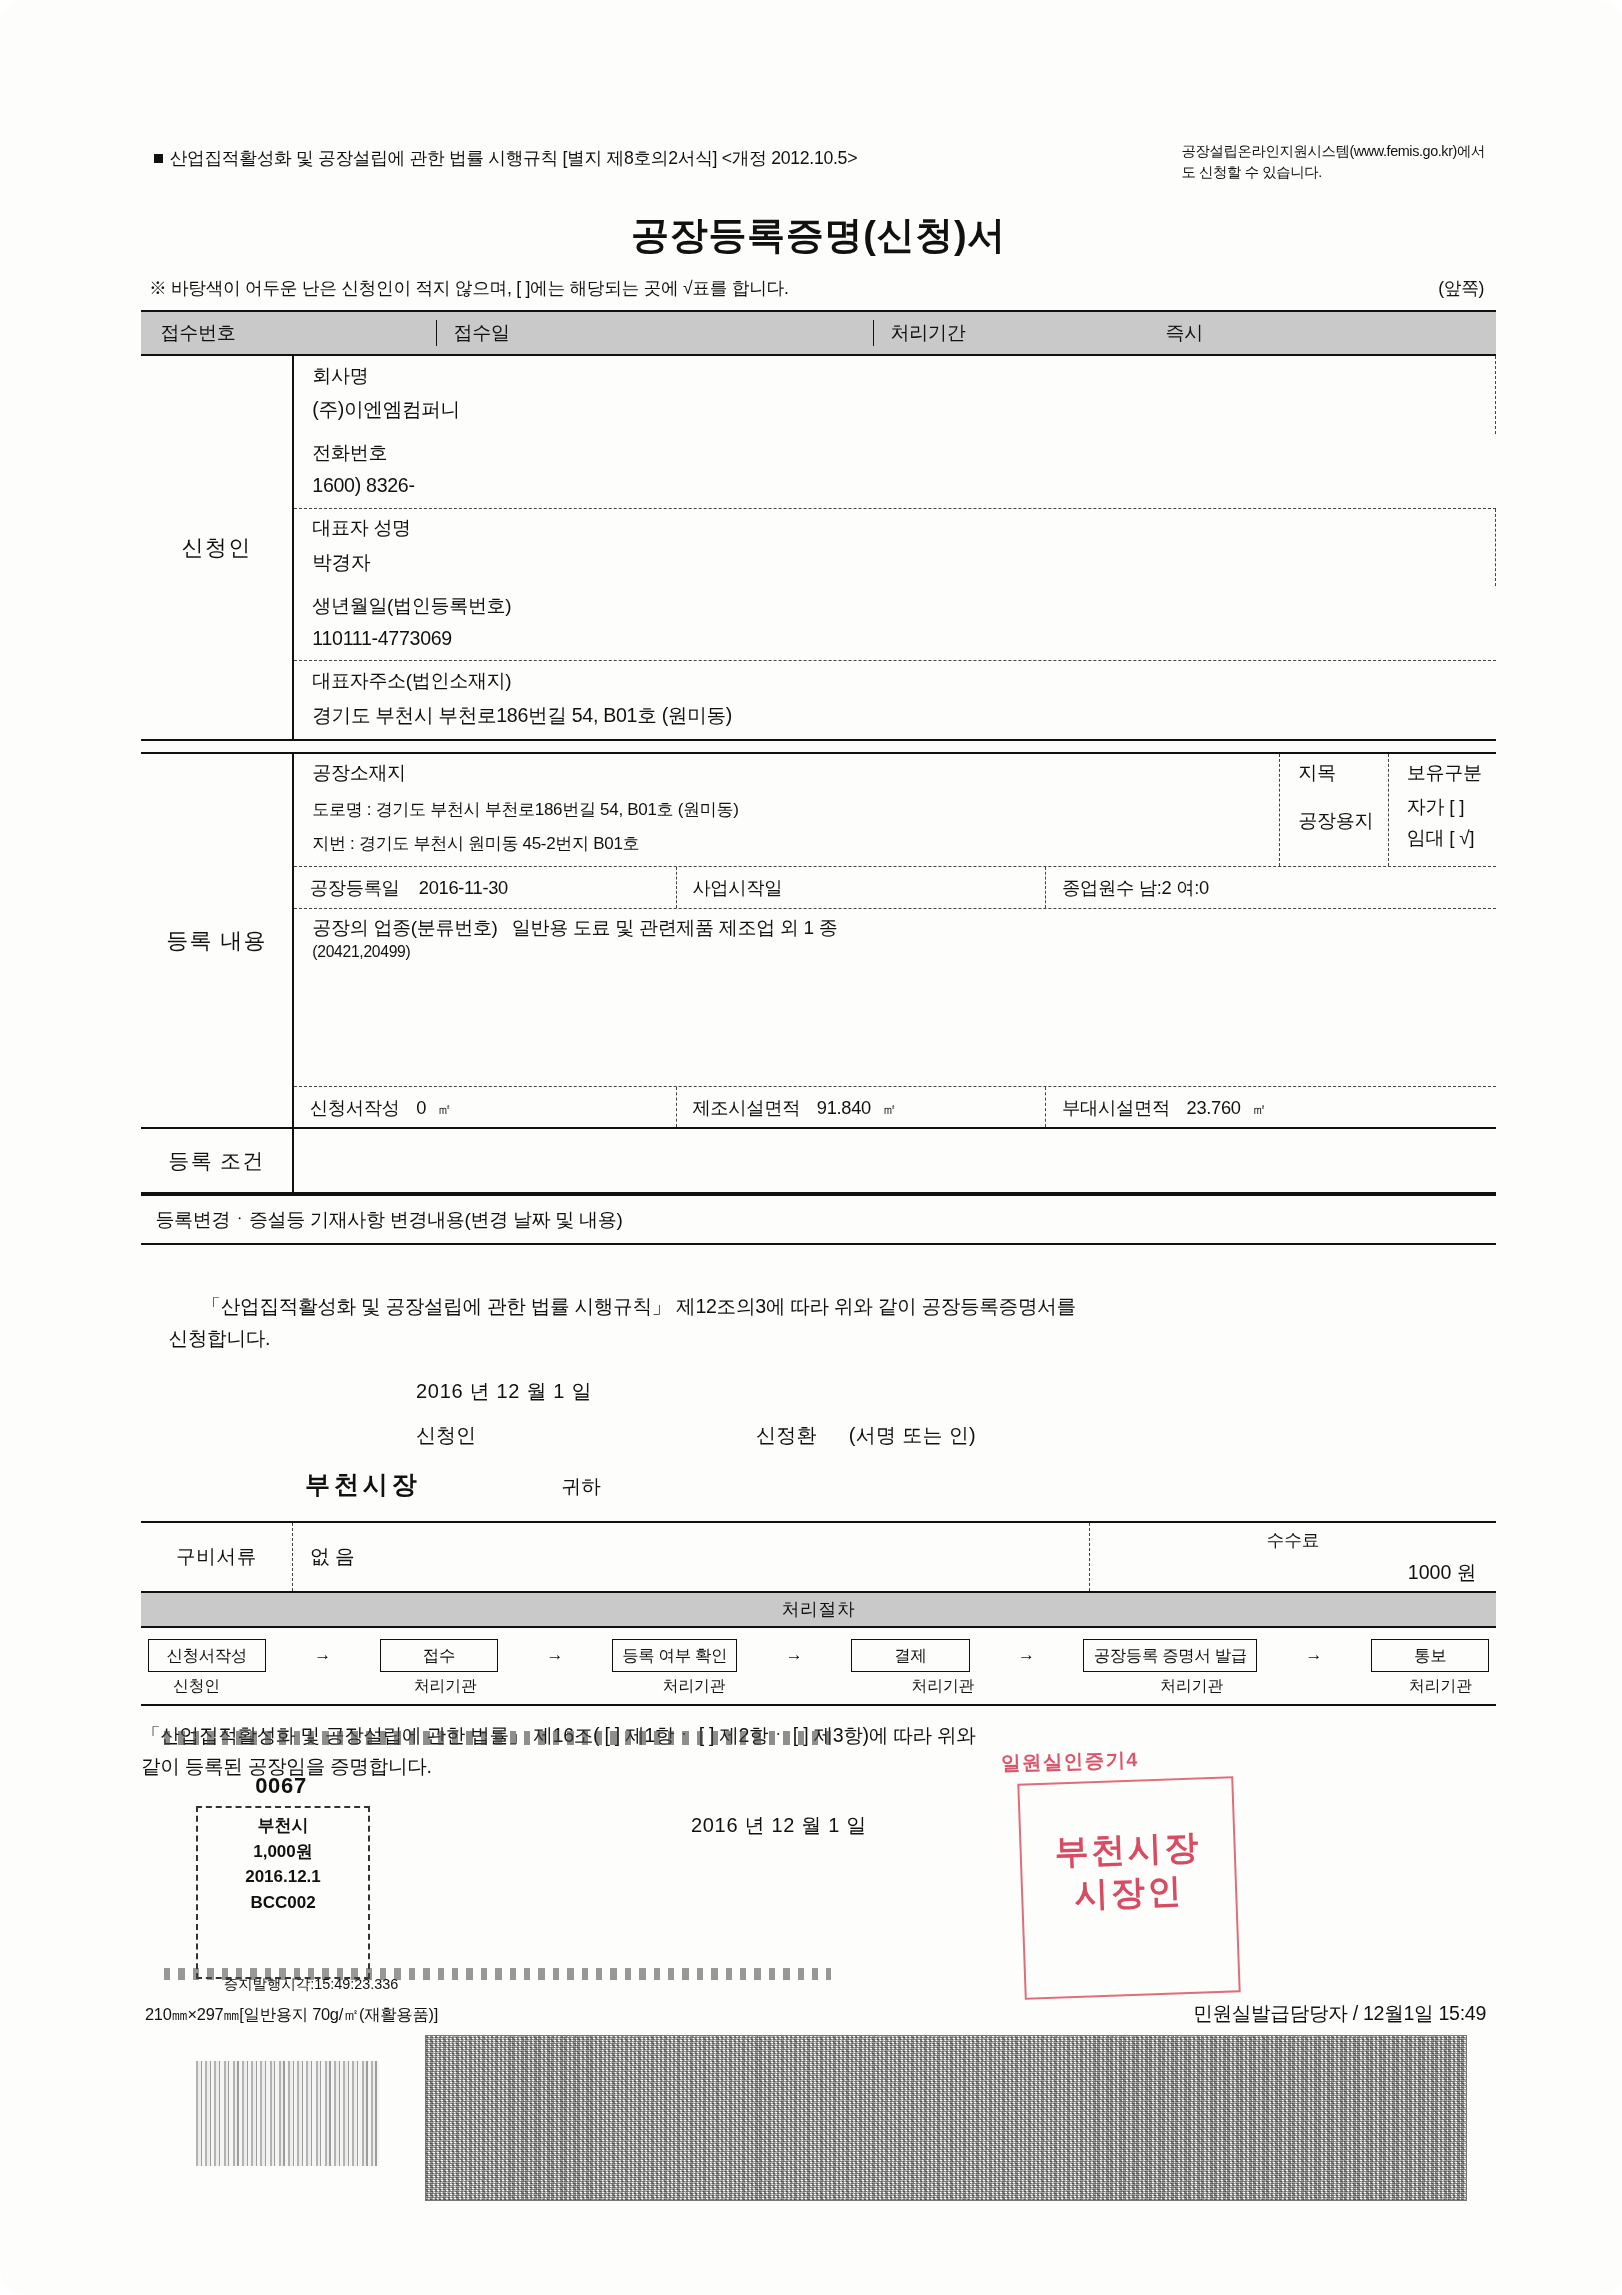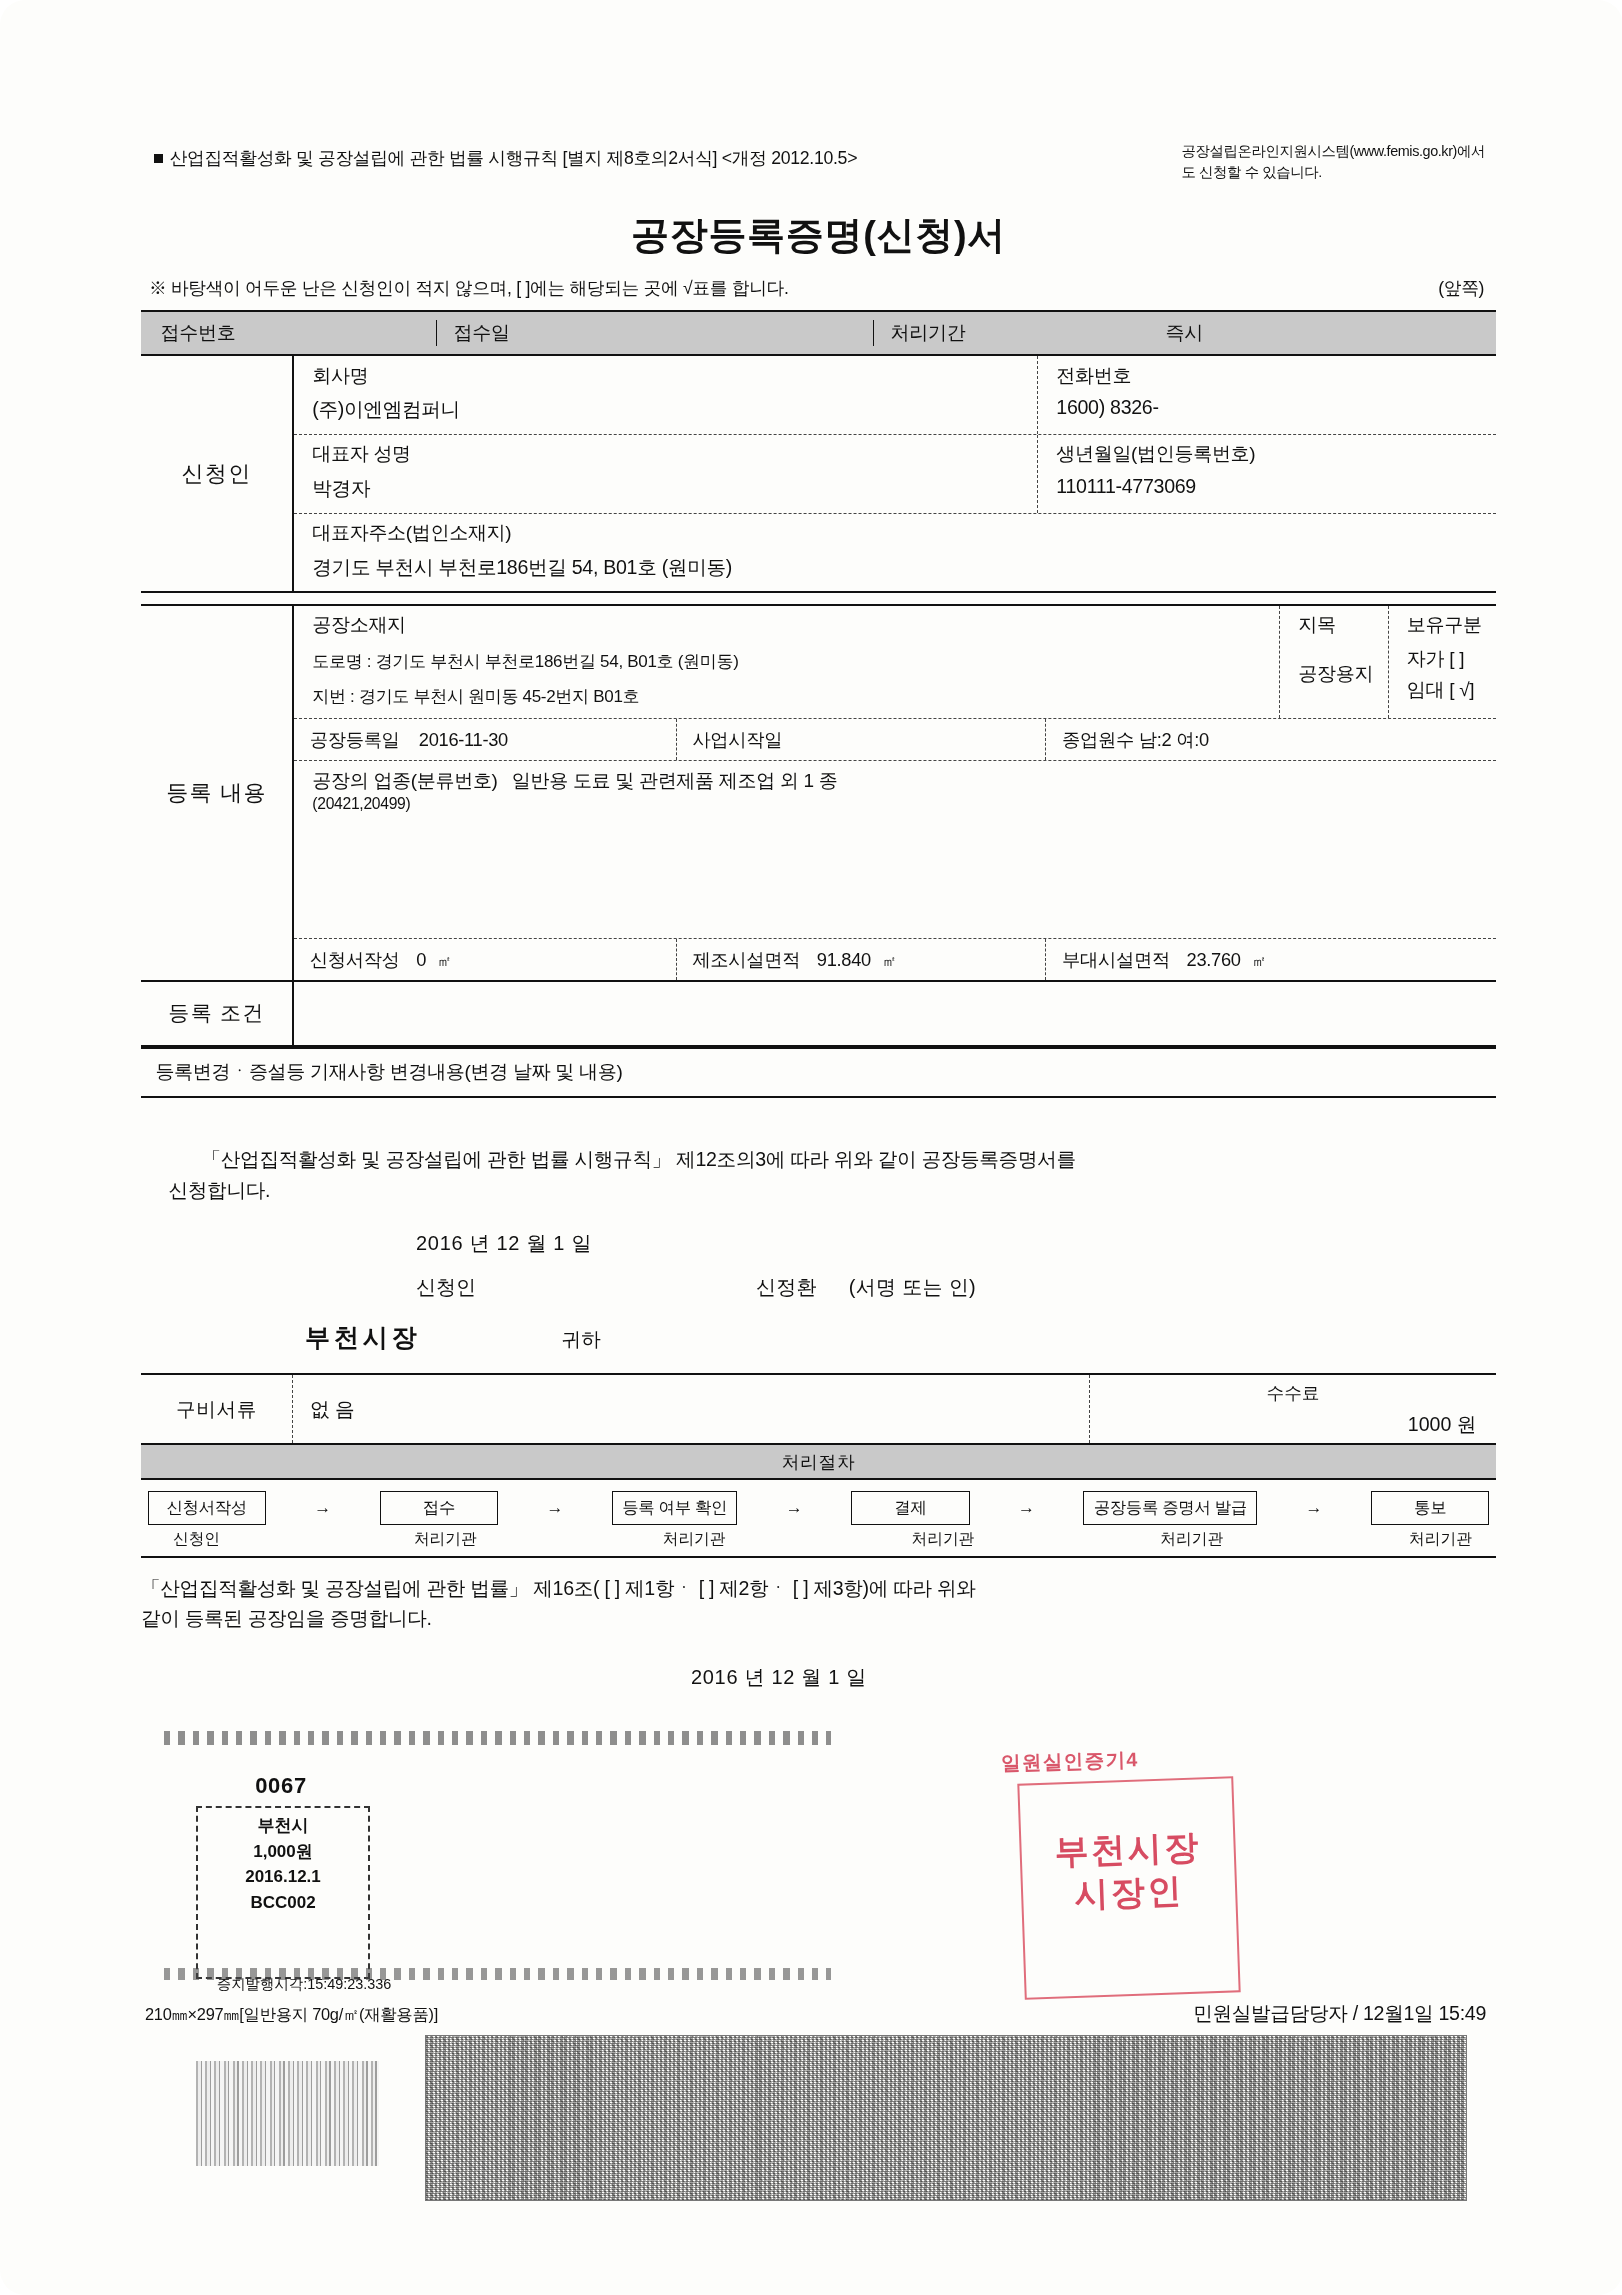--- a/index.html
+++ b/index.html
@@ -102,21 +102,21 @@
     width: 151px;
     display: flex;
     align-items: center;
     justify-content: center;
     font-size: 22px;
     letter-spacing: 1.3px;
     border-right: 2px solid #111;
   }
   .blk-right { flex: 1; }
 
-  .two-col { display: flex; }
+  .two-col { display: flex; flex-direction: column; }
   .tc-l { flex: 1; border-right: 1.3px dashed #444; }
   .tc-r { width: 458px; }
 
   .fld {
     padding: 6.5px 0 5.2px 18.3px;
     font-size: 19px;
     letter-spacing: -0.3px;
   }
   .fld.val { font-size: 19.6px; padding-top: 2.6px; padding-bottom: 10.5px;}
   .dashed-b { border-bottom: 1.3px dashed #444; }
@@ -264,21 +264,21 @@
     left: 196px;
     top: 1773px;
     width: 170px;
     text-align: center;
     font-size: 22px;
     font-weight: bold;
     letter-spacing: 0.7px;
   }
   .stamp-time {
     position: absolute;
-    left: 196px;
+    left: 203px;
     top: 1975px;
     width: 216px;
     text-align: center;
     font-size: 14.4px;
   }
   .paper-spec {
     position: absolute;
     left: 145px;
     top: 2004px;
     font-size: 16.4px;

